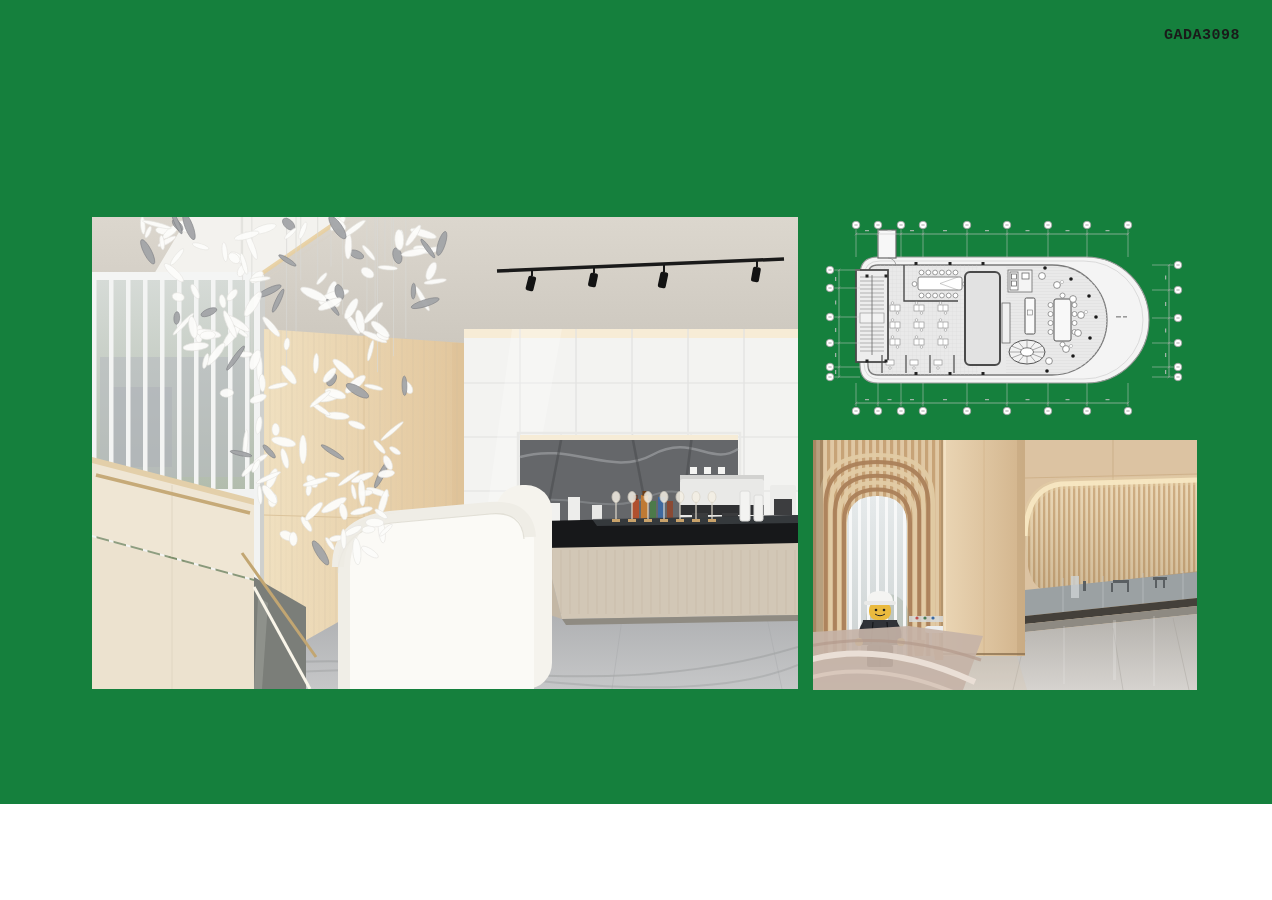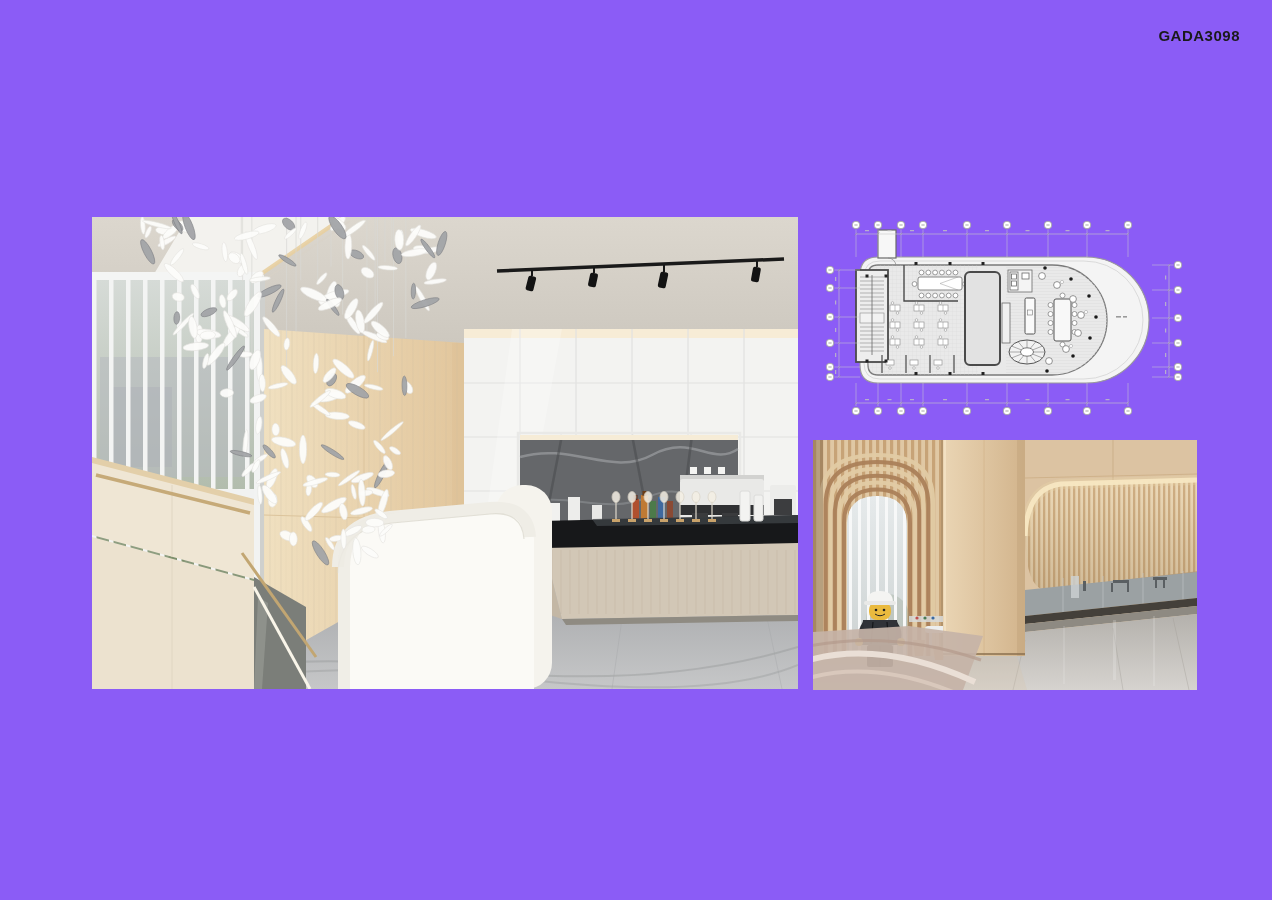--- a/index.html
+++ b/index.html
@@ -1,17 +1,17 @@
 <!DOCTYPE html>
 <html><head>
 <meta charset="utf-8">
 <style>
   html,body{margin:0;padding:0;background:#ffffff;}
-  .board{position:relative;width:1272px;height:900px;background:#8b5cf6;overflow:hidden;
-         font-family:Liberation Sans, sans-serif;}
+  .board{position:relative;width:1272px;height:804px;background:#15803d;overflow:hidden;
+         font-family:Liberation Mono, monospace;}
   .code{position:absolute;top:27px;right:32px;font-size:15px;font-weight:bold;
         letter-spacing:.5px;color:#1a1a1a;}
   .photo-main{position:absolute;left:92px;top:217px;width:706px;height:472px;}
   .plan{position:absolute;left:820px;top:215px;width:385px;height:205px;}
   .photo-lobby{position:absolute;left:813px;top:440px;width:384px;height:250px;}
 </style>
 </head>
 <body>
 
 <div class="board">

